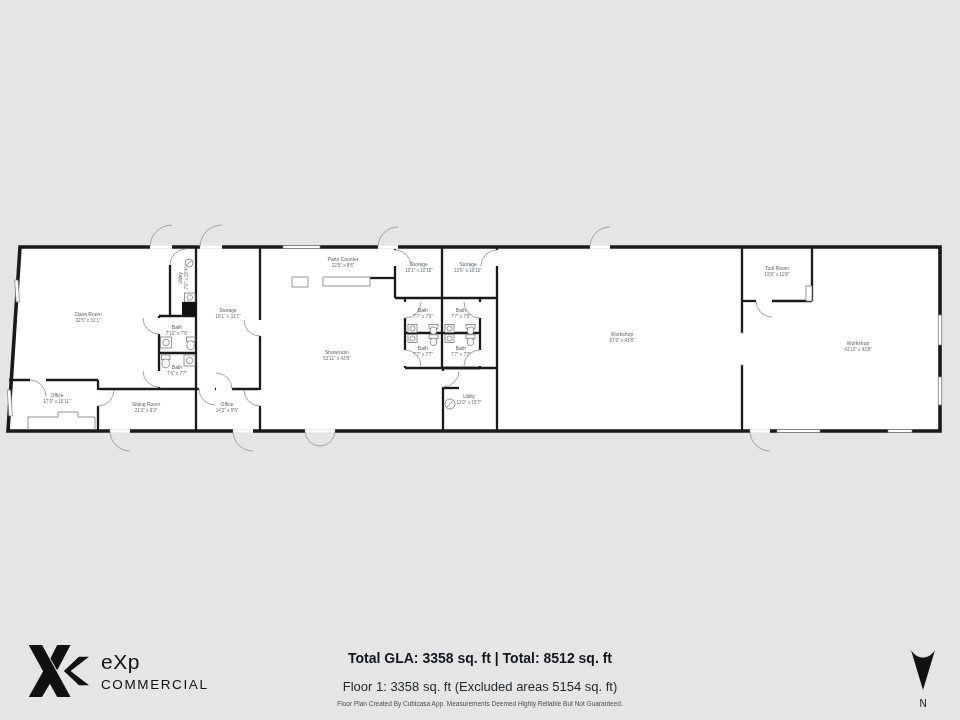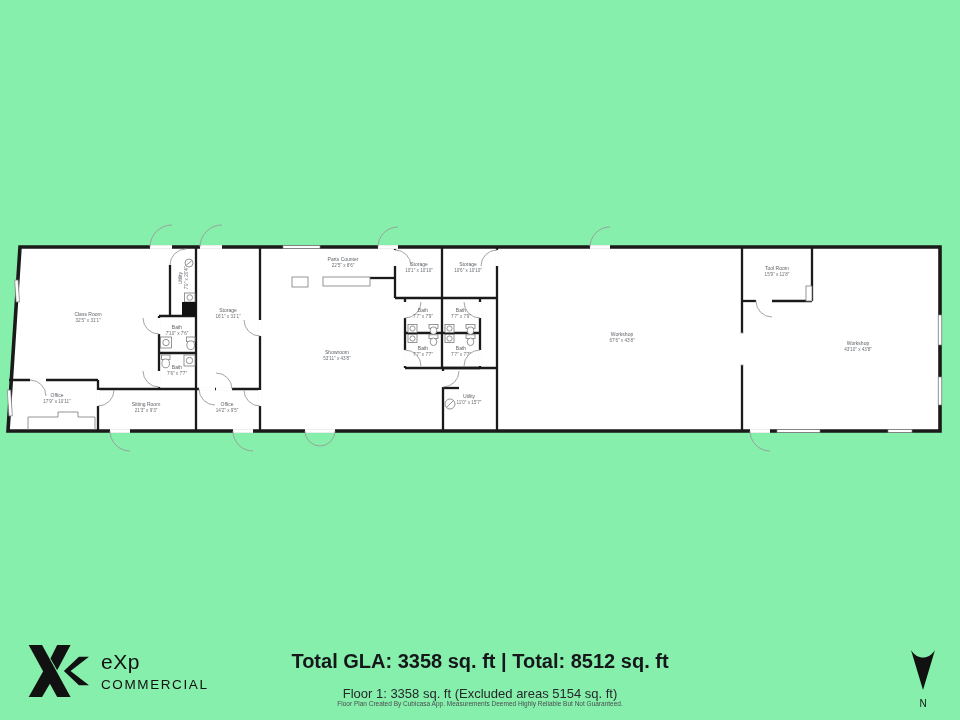--- a/index.html
+++ b/index.html
@@ -1,31 +1,31 @@
 <!DOCTYPE html>
 <html><head>
 <meta charset="utf-8">
 <style>
   html,body{margin:0;padding:0;background:#ffffff;}
-  #stage{position:relative;width:960px;height:720px;background:#86efac;overflow:hidden;
+  #stage{position:relative;width:960px;height:720px;background:#e5e5e5;overflow:hidden;
          font-family:"Liberation Sans", sans-serif;}
   #plan-svg{position:absolute;left:0;top:0;}
   .room-label{position:absolute;transform:translate(-50%,-50%);text-align:center;
               white-space:nowrap;color:#5f6368;line-height:1.45;pointer-events:none;}
   .room-label .rname{font-size:5px;}
   .room-label .rdims{font-size:4.6px;color:#6b7075;}
   .room-label.vert{transform:translate(-50%,-50%) rotate(-90deg);}
   
   #footer{position:absolute;left:0;top:636px;width:960px;height:84px;}
   #brand{position:absolute;left:27px;top:6px;display:flex;align-items:center;}
   #brand-text{margin-left:12px;}
   #brand-name{font-size:21px;color:#111;letter-spacing:.5px;}
   #brand-division{font-size:13.5px;font-weight:400;color:#111;letter-spacing:1.6px;margin-top:3px;}
   #totals{position:absolute;left:0;top:14px;width:960px;text-align:center;}
-  #totals-main{font-size:20px;font-weight:700;color:#15171a;}
+  #totals-main{font-size:14px;font-weight:700;color:#15171a;}
   #totals-floor{font-size:13px;color:#26282b;margin-top:13px;}
   #disclaimer{position:absolute;left:0;top:64px;width:960px;text-align:center;
               font-size:6.5px;color:#4a4d50;}
   #compass{position:absolute;left:903px;top:12px;width:40px;text-align:center;}
   #compass-label{font-size:10px;color:#111;margin-top:2px;}
 </style>
 </head>
 <body>
 
 <div id="stage">

